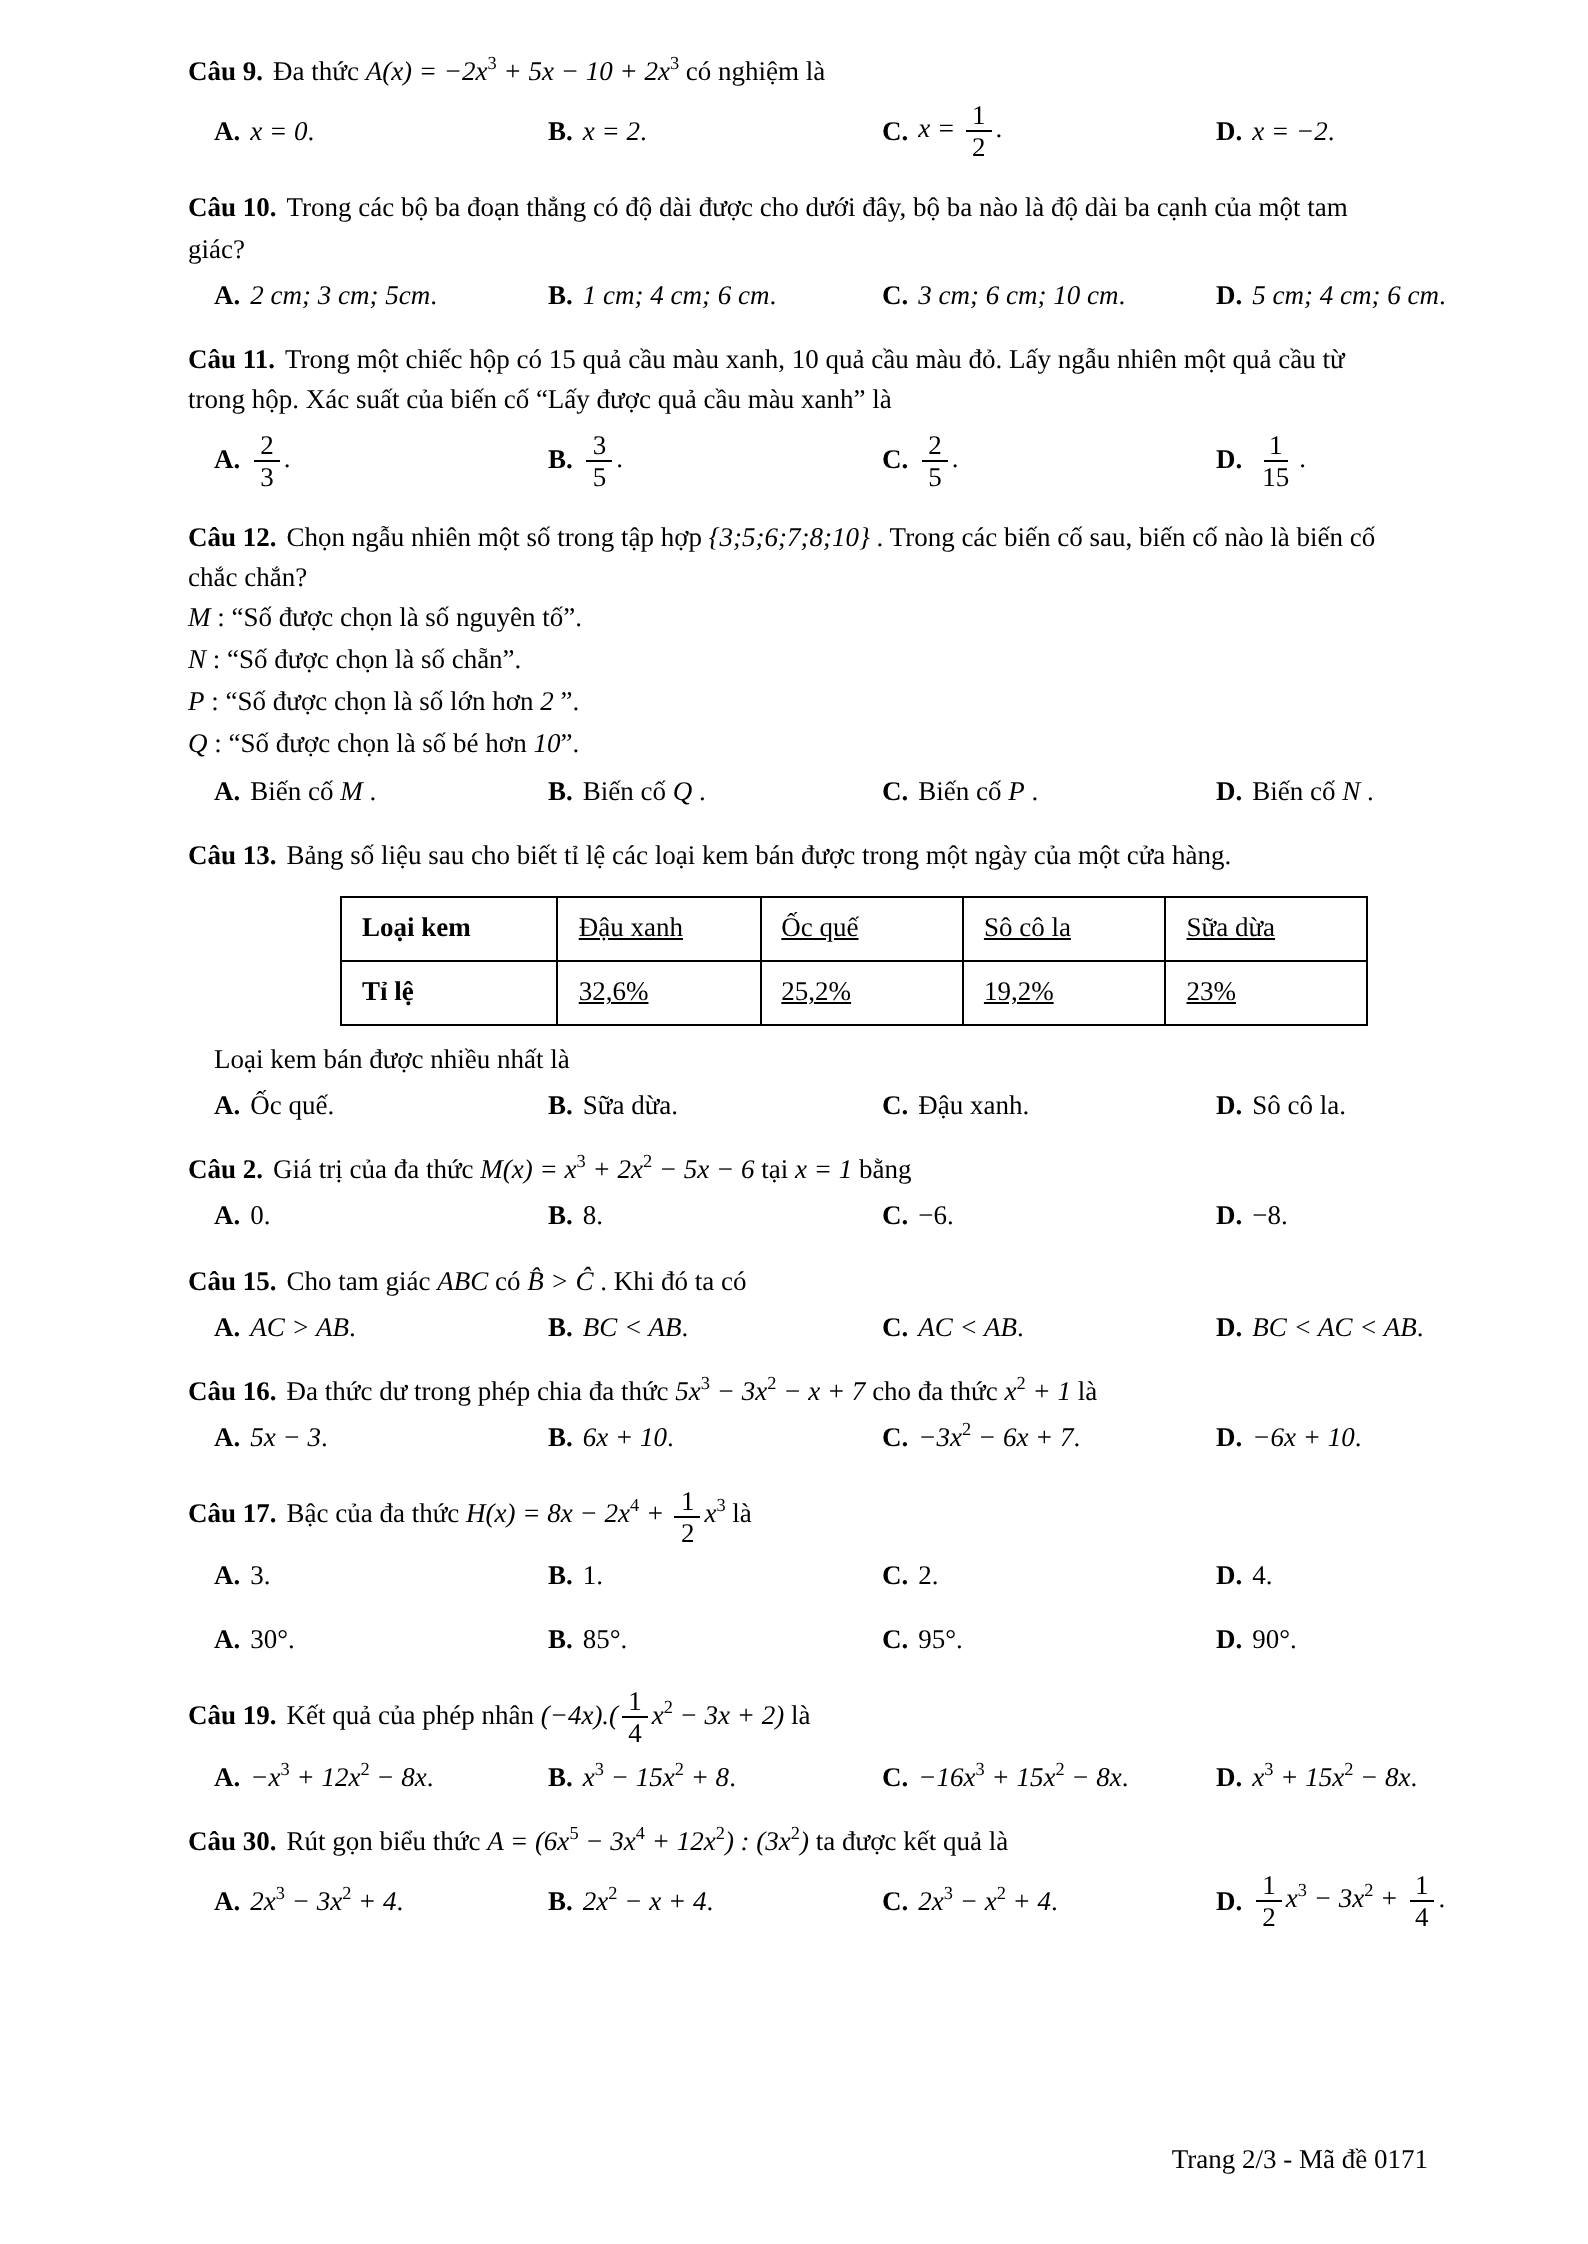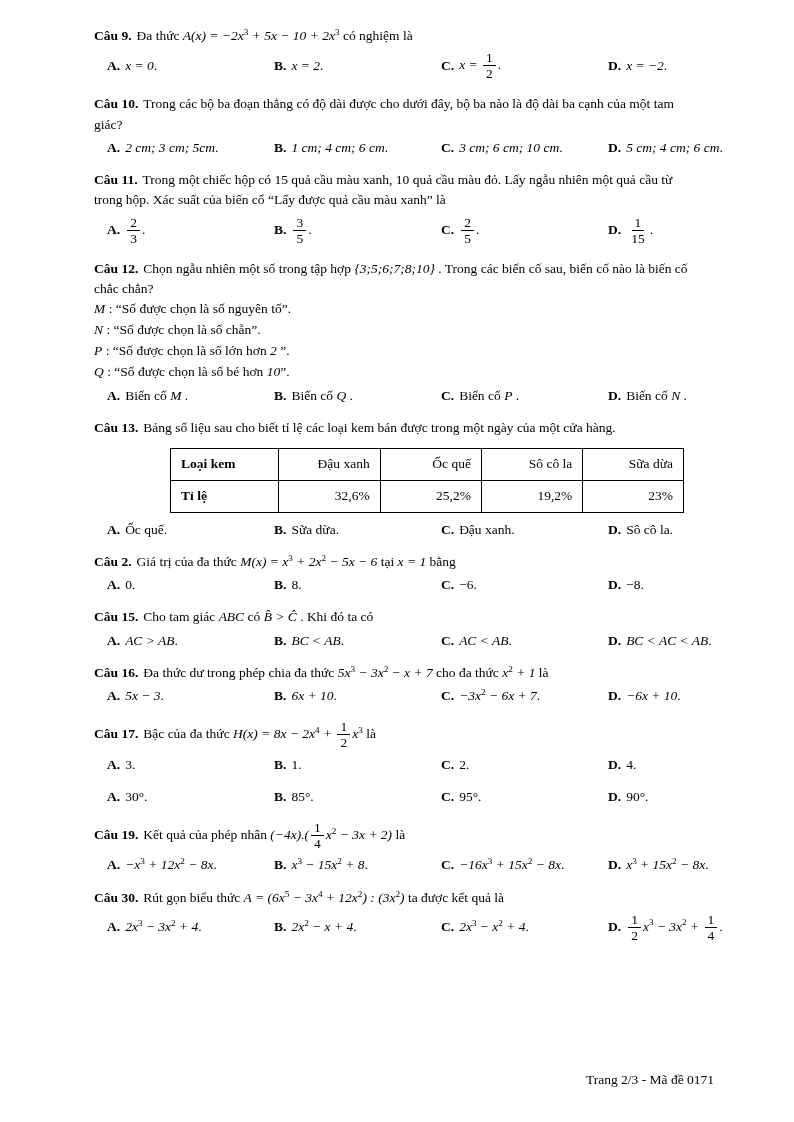--- a/index.html
+++ b/index.html
@@ -19,21 +19,21 @@
   .frac .num { border-bottom:1px solid #000; padding:0 3px; }
   .frac .den { padding:0 3px; }
   .opts { display:grid; grid-template-columns:167px 167px 167px auto; margin-left:13px; margin-top:3px; align-items:center; }
   .opt { display:flex; align-items:center; white-space:nowrap; line-height:1.5; }
   .olabel { font-weight:bold; margin-right:5px; }
   .stmts { }
   .stmt { line-height:1.55; }
   .kem-table { border-collapse:collapse; margin:9px 16px 7px 76px; }
   .kem-table th, .kem-table td { border:1px solid #000; padding:6px 10px; height:32px; }
   .kem-table th { text-align:left; font-weight:bold; width:112px; }
-  .kem-table td { text-align:right; font-weight:normal; width:104px; }
+  .kem-table td { text-align:left; font-weight:normal; width:104px;text-decoration:underline; }
   .after-line { margin-left:13px; line-height:1.5; margin-bottom:2px; }
   .footer { position:absolute; right:80px; bottom:32px; line-height:1.4; }
 </style>
 </head>
 <body>
 
 <div class="page">
 
   <section class="question">
     <p class="qtext"><b class="qlabel">Câu 9.</b><span class="qbody">Đa thức <span class="math">A(x) = −2x</span><sup>3</sup><span class="math"> + 5x − 10 + 2x</span><sup>3</sup> có nghiệm là</span></p>
@@ -157,20 +157,21 @@
         </tr>
         <tr>
           <th>Tỉ lệ</th>
           <td>32,6%</td>
           <td>25,2%</td>
           <td>19,2%</td>
           <td>23%</td>
         </tr>
       </tbody>
     </table>
+    <p class="after-line">Loại kem bán được nhiều nhất là</p>
     <div class="opts">
       <div class="opt">
           <b class="olabel">A.</b>
           <span class="otext">Ốc quế.</span>
         </div>
       <div class="opt">
           <b class="olabel">B.</b>
           <span class="otext">Sữa dừa.</span>
         </div>
       <div class="opt">

